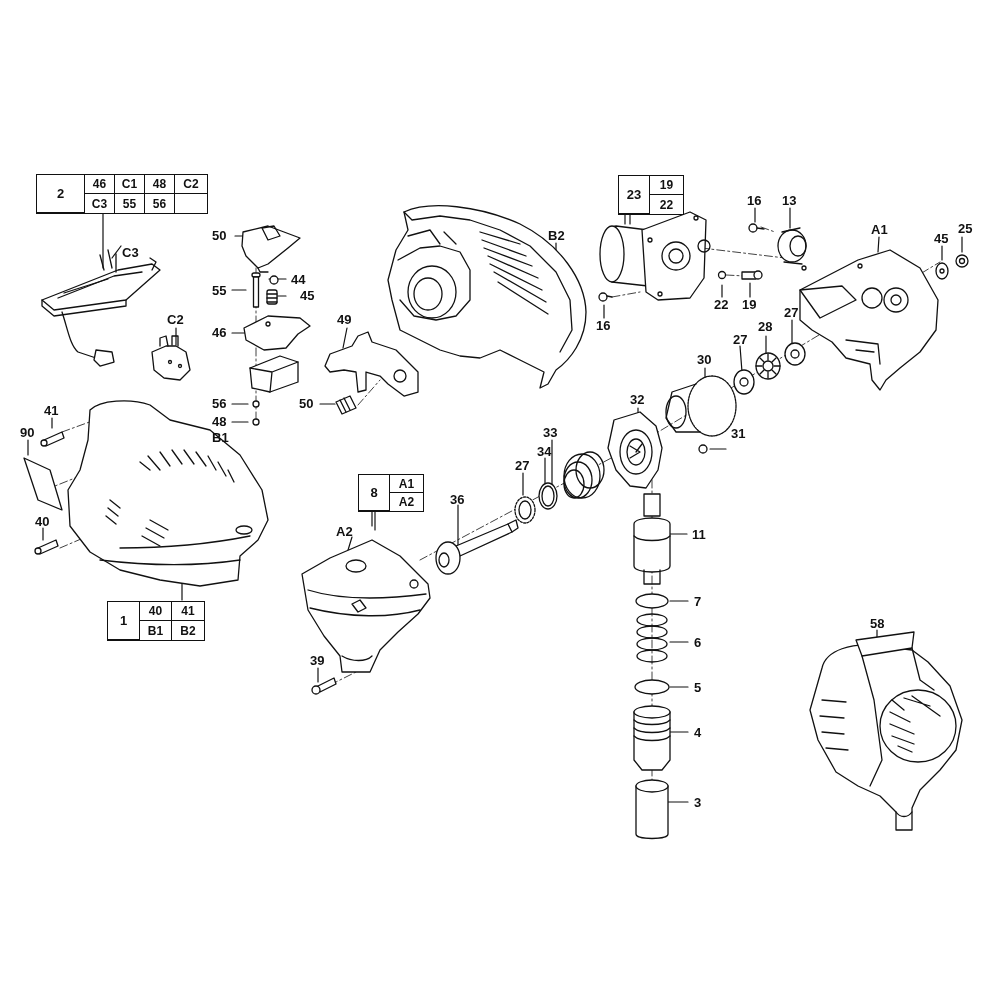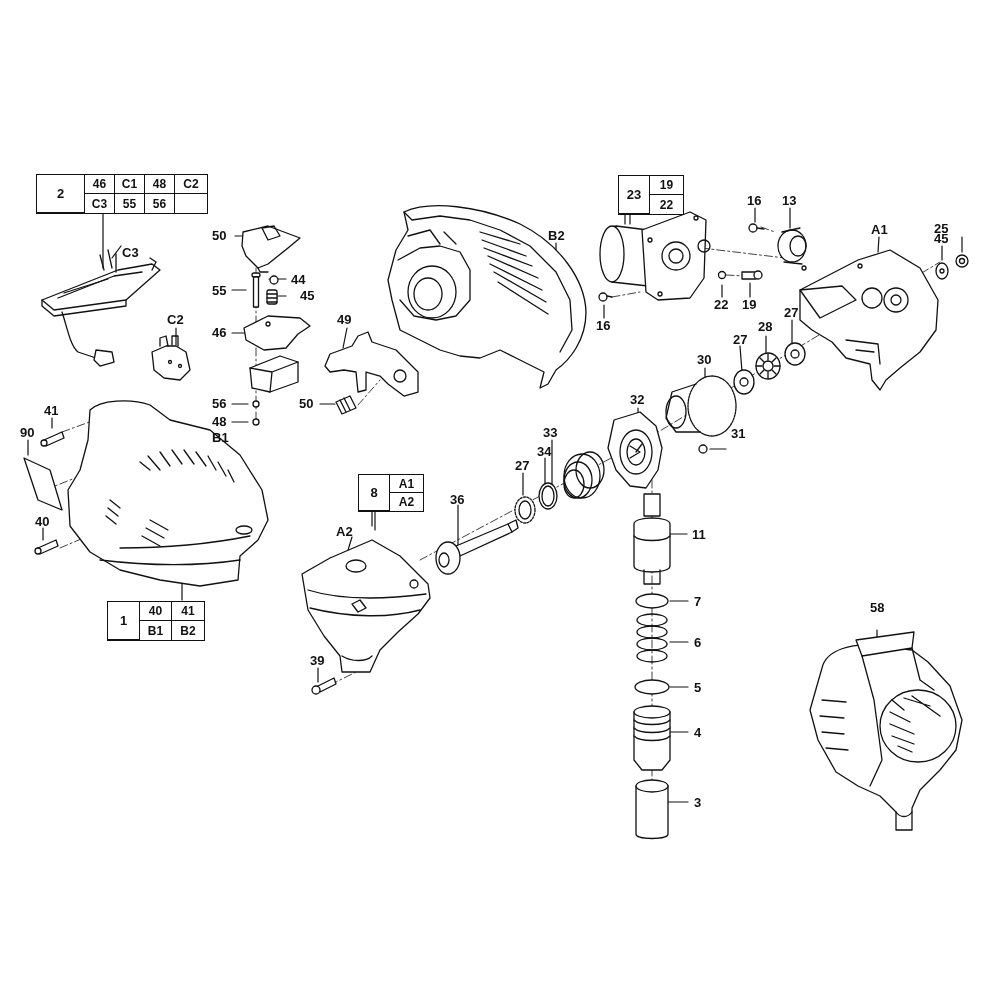--- a/index.html
+++ b/index.html
@@ -366,34 +366,34 @@
 <span class="lbl" style="left:212px;top:432px">B1</span>
 <span class="lbl" style="left:44px;top:405px">41</span>
 <span class="lbl" style="left:20px;top:427px">90</span>
 <span class="lbl" style="left:35px;top:516px">40</span>
 <span class="lbl" style="left:548px;top:230px">B2</span>
 <span class="lbl" style="left:747px;top:195px">16</span>
 <span class="lbl" style="left:596px;top:320px">16</span>
 <span class="lbl" style="left:782px;top:195px">13</span>
 <span class="lbl" style="left:871px;top:224px">A1</span>
 <span class="lbl" style="left:934px;top:233px">45</span>
-<span class="lbl" style="left:934px;top:223px">25</span>
+<span class="lbl" style="left:958px;top:223px">25</span>
 <span class="lbl" style="left:714px;top:299px">22</span>
 <span class="lbl" style="left:742px;top:299px">19</span>
 <span class="lbl" style="left:784px;top:307px">27</span>
 <span class="lbl" style="left:733px;top:334px">27</span>
 <span class="lbl" style="left:758px;top:321px">28</span>
 <span class="lbl" style="left:697px;top:354px">30</span>
 <span class="lbl" style="left:630px;top:394px">32</span>
 <span class="lbl" style="left:731px;top:428px">31</span>
 <span class="lbl" style="left:543px;top:427px">33</span>
 <span class="lbl" style="left:537px;top:446px">34</span>
 <span class="lbl" style="left:515px;top:460px">27</span>
 <span class="lbl" style="left:450px;top:494px">36</span>
 <span class="lbl" style="left:336px;top:526px">A2</span>
 <span class="lbl" style="left:310px;top:655px">39</span>
 <span class="lbl" style="left:692px;top:529px">11</span>
 <span class="lbl" style="left:694px;top:596px">7</span>
 <span class="lbl" style="left:694px;top:637px">6</span>
 <span class="lbl" style="left:694px;top:682px">5</span>
 <span class="lbl" style="left:694px;top:727px">4</span>
 <span class="lbl" style="left:694px;top:797px">3</span>
-<span class="lbl" style="left:870px;top:602px">58</span>
+<span class="lbl" style="left:870px;top:618px">58</span>
 
 </body></html>

